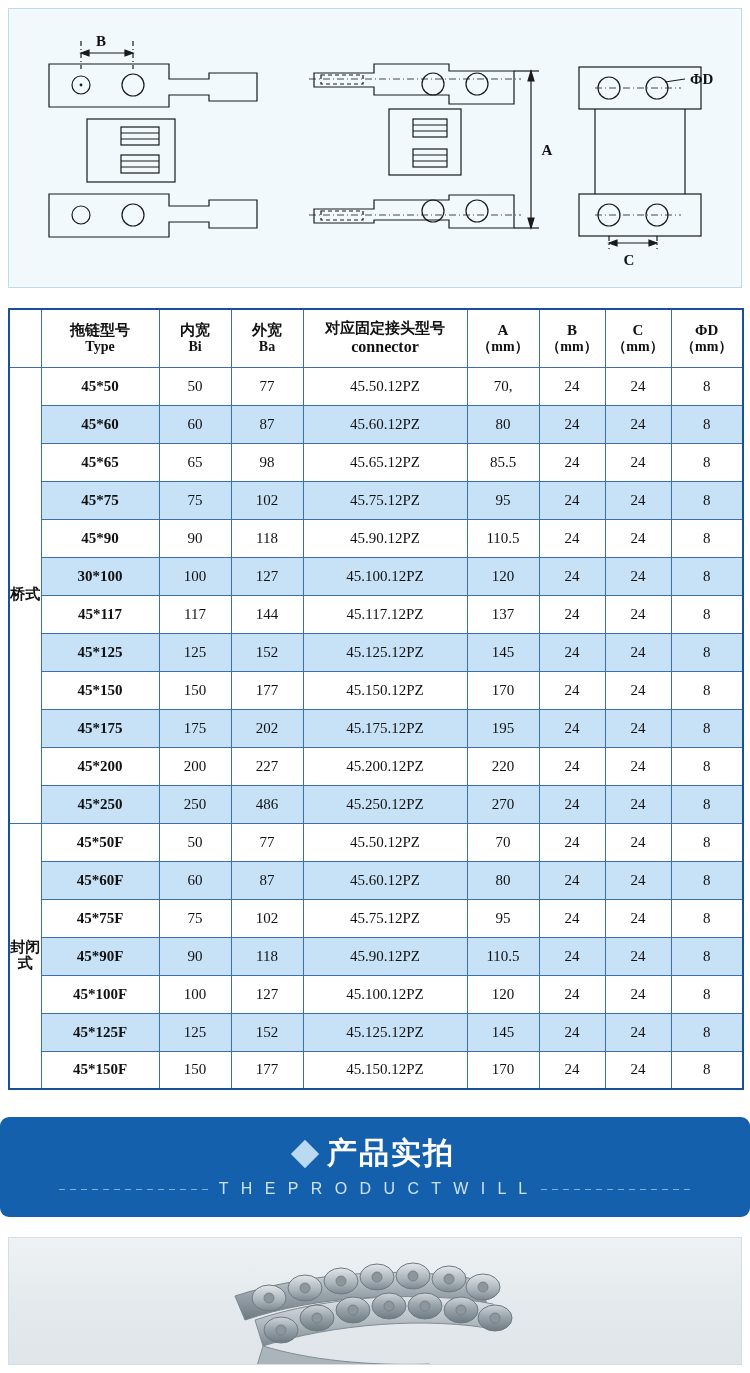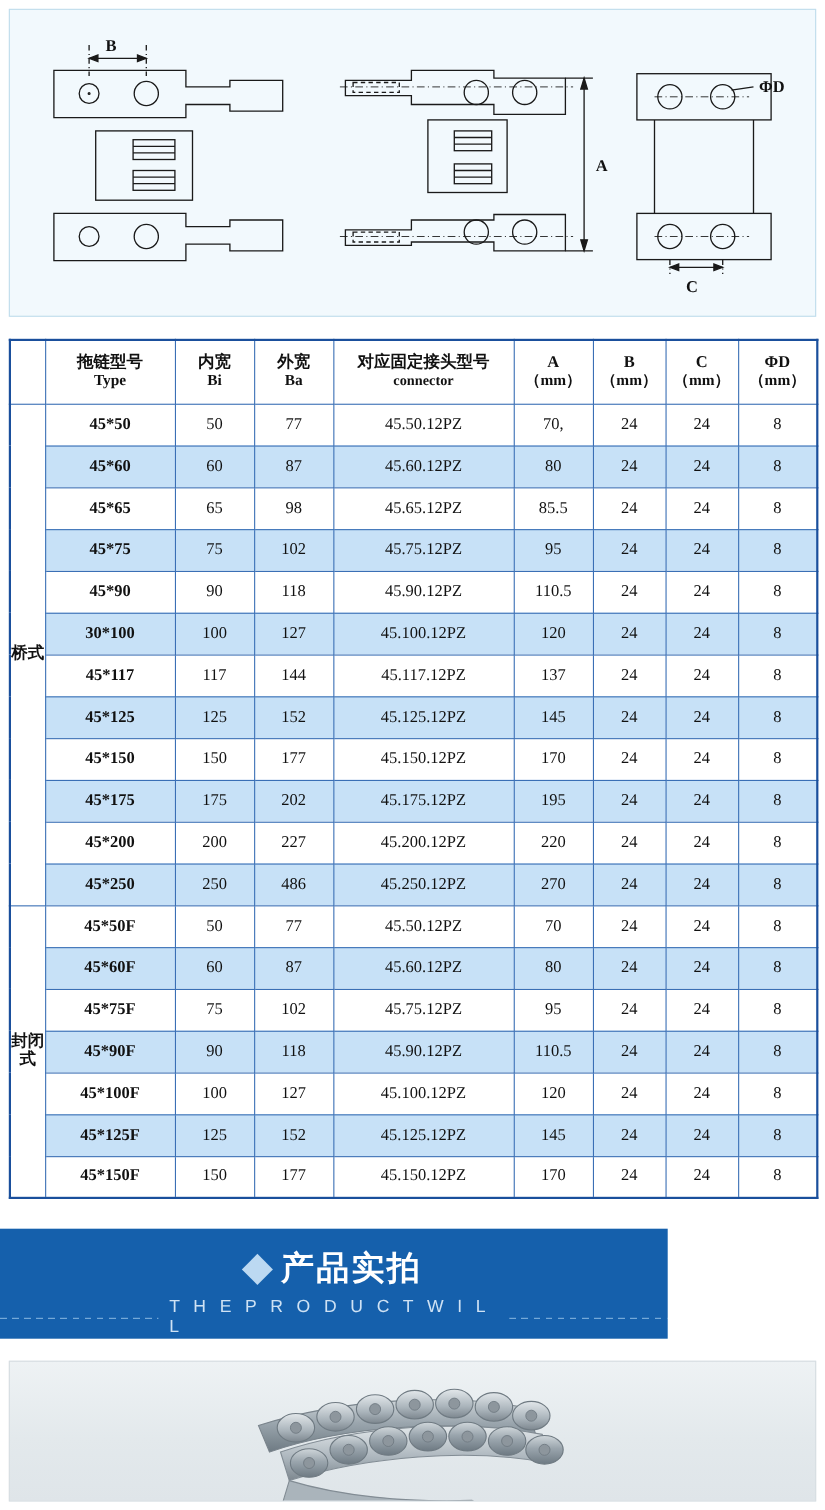--- a/index.html
+++ b/index.html
@@ -49,21 +49,21 @@
   }
   table.spec thead th {
     height: 58px;
     font-weight: bold;
     background: #ffffff;
     line-height: 1.15;
     font-size: 15px;
   }
   thead .cn { display: block; font-size: 15px; }
   thead .en { display: block; font-size: 14px; font-family: "Liberation Serif", serif; }
-  thead .small { display: block; font-size: 13px; }
+  thead .small { display: block; font-size: 16px; }
   .group-cell {
     width: 32px;
     font-weight: bold;
     font-size: 16px;
     line-height: 1.05;
     background: #ffffff;
     letter-spacing: 0;
     margin-left: 16px;
   }
   .group-cell span { display: block; }
@@ -77,24 +77,25 @@
   col.c-conn  { width: 164px; }
   col.c-a     { width: 72px; }
   col.c-b     { width: 66px; }
   col.c-c     { width: 66px; }
   col.c-d     { width: 72px; }
 
   
   .banner {
     position: absolute;
     left: 0; top: 1117px;
-    width: 607px; height: 100px;
+    width: 750px; height: 100px;
     background: #1560ac;
     color: #fff;
-    text-align: left;
+    text-align: right;
+    border-radius: 9px;
   }
   .banner-title {
     display: flex;
     align-items: center;
     justify-content: center;
     gap: 12px;
     padding-top: 16px;
     font-family: "Liberation Sans", sans-serif;
     font-size: 30px;
     font-weight: bold;

